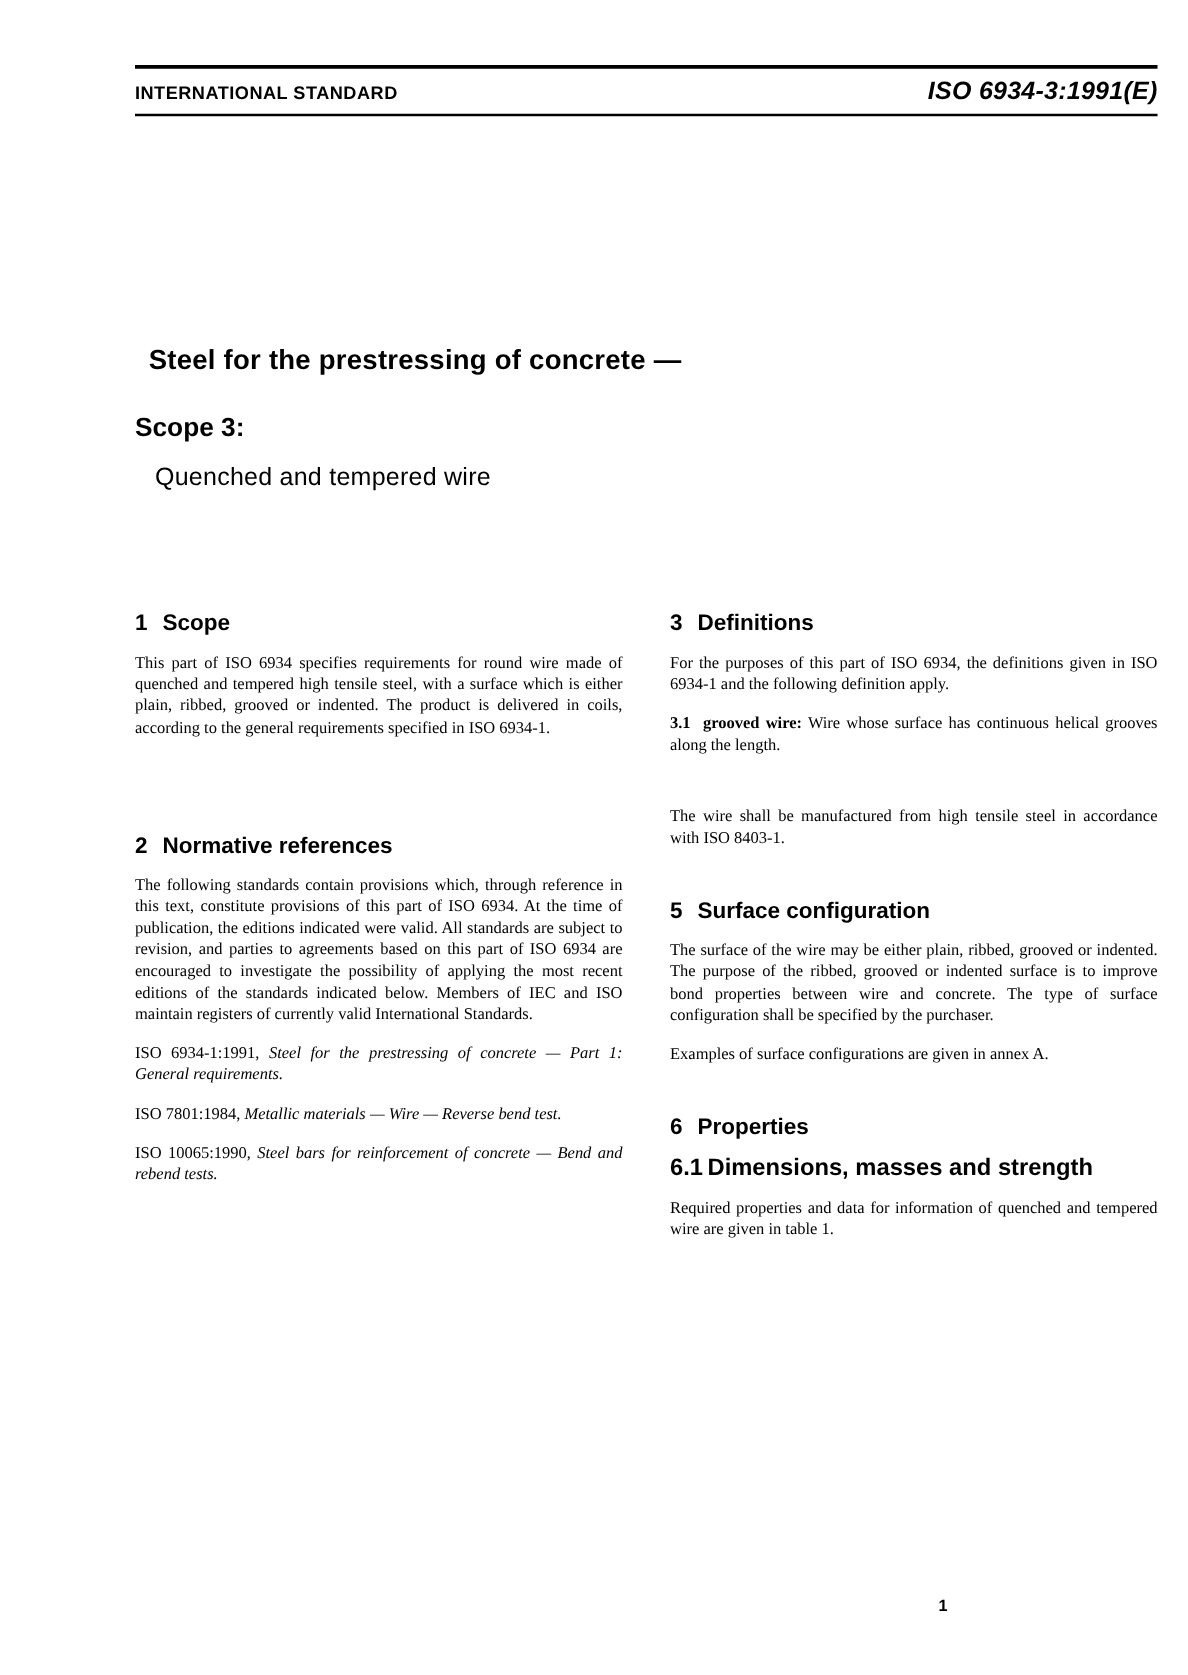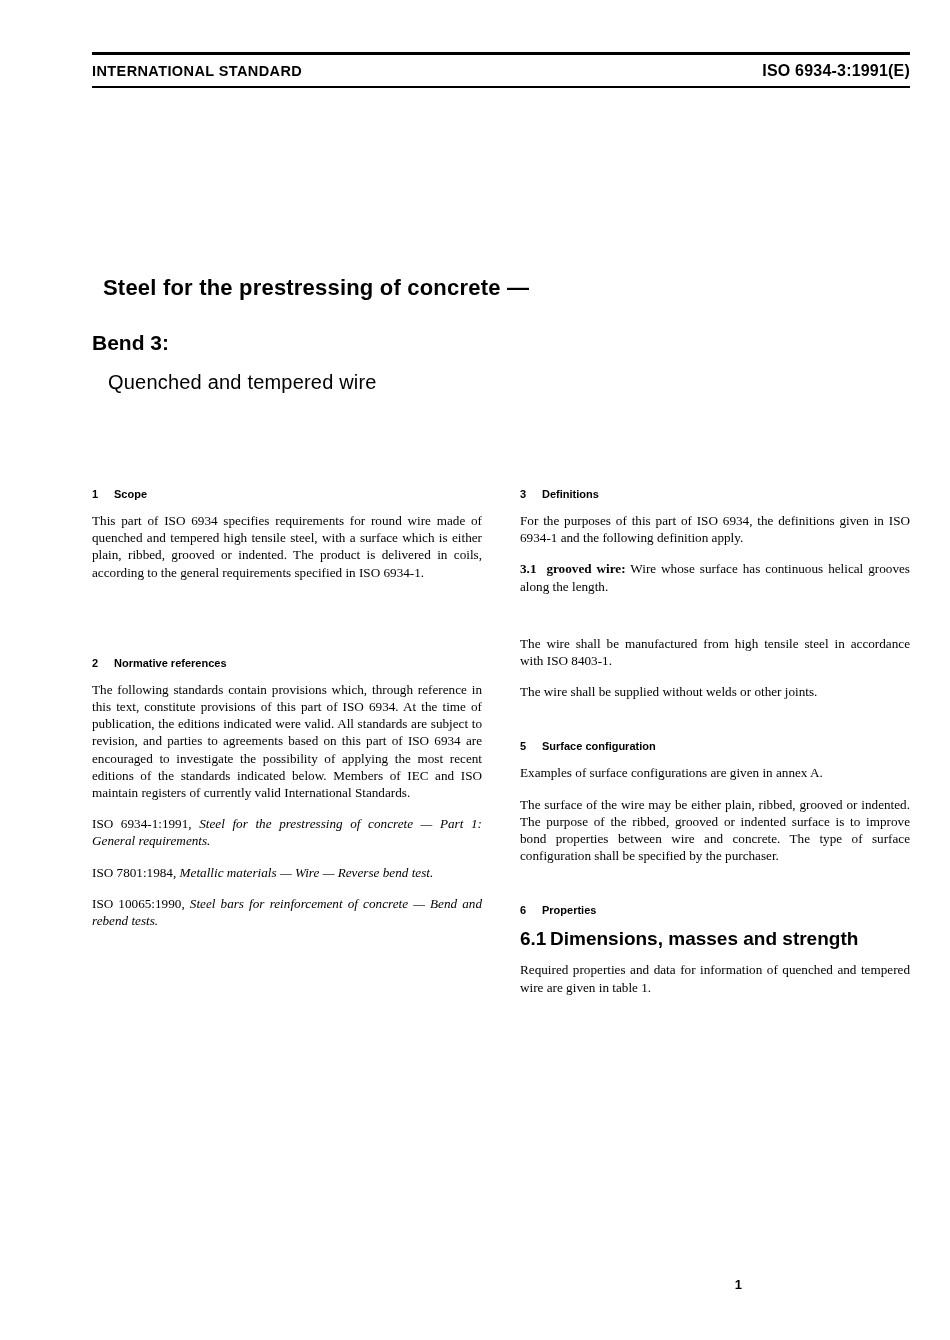--- a/index.html
+++ b/index.html
@@ -10,21 +10,21 @@
   body {
     width: 950px;
     height: 1340px;
     position: relative;
     font-family: "Liberation Sans", sans-serif;
     color: #000000;
     overflow: hidden;
   }
   .page {
     position: absolute;
-    left: 0; top: 0;
+    left: 16px; top: 0;
     width: 834px;
     height: 1340px;
   }
 
   
   .header {
     position: absolute;
     left: 92px;
     top: 52px;
     width: 818px;
@@ -45,23 +45,24 @@
     justify-content: space-between;
     align-items: baseline;
     padding: 7px 0 6px 0;
   }
   .header-left {
     font-size: 14.5px;
     font-weight: bold;
     letter-spacing: 0.4px;
   }
   .header-right {
-    font-size: 16px;
+    font-size: 20px;
     font-weight: bold;
     letter-spacing: 0.2px;
+    font-style: italic;
   }
 
   
   .title-block {
     position: absolute;
     left: 92px;
     top: 275px;
     width: 520px;
   }
   .doc-title {
@@ -91,21 +92,21 @@
   }
   .col {
     position: absolute;
     top: 0;
     width: 390px;
   }
   .col-left { left: 0; }
   .col-right { left: 428px; }
 
   h2.sec {
-    font-size: 11px;
+    font-size: 18px;
     font-weight: bold;
     margin: 0 0 12px 0;
   }
   h2.sec .num {
     display: inline-block;
     min-width: 22px;
   }
   h3.subsec {
     font-size: 19px;
     font-weight: bold;
@@ -146,21 +147,21 @@
     <div class="rule-top"></div>
     <div class="header-row">
       <div class="header-left">INTERNATIONAL STANDARD</div>
       <div class="header-right">ISO 6934-3:1991(E)</div>
     </div>
     <div class="rule-bottom"></div>
   </div>
 
   <div class="title-block">
     <h1 class="doc-title">Steel for the prestressing of concrete —</h1>
-    <div class="part-label">Bend 3:</div>
+    <div class="part-label">Scope 3:</div>
     <div class="part-sub">Quenched and tempered wire</div>
   </div>
 
   <div class="columns">
 
     <div class="col col-left">
 
       <h2 class="sec">
         <span class="num">1</span><span>Scope</span>
       </h2>
@@ -186,29 +187,28 @@
       <h2 class="sec">
         <span class="num">3</span><span>Definitions</span>
       </h2>
       <p class="body">For the purposes of this part of ISO 6934, the definitions given in ISO 6934-1 and the following definition apply.</p>
 
       <p class="body"><span class="bold">3.1</span>&nbsp;&nbsp;<span class="bold">grooved wire:</span><span> Wire whose surface has continuous helical grooves along the length.</span></p>
 
       <div class="gap-md"></div>
 
       <p class="body">The wire shall be manufactured from high tensile steel in accordance with ISO 8403-1.</p>
-      <p class="body">The wire shall be supplied without welds or other joints.</p>
 
       <div class="gap-md"></div>
 
       <h2 class="sec">
         <span class="num">5</span><span>Surface configuration</span>
       </h2>
+      <p class="body">The surface of the wire may be either plain, ribbed, grooved or indented. The purpose of the ribbed, grooved or indented surface is to improve bond properties between wire and concrete. The type of surface configuration shall be specified by the purchaser.</p>
       <p class="body">Examples of surface configurations are given in annex A.</p>
-      <p class="body">The surface of the wire may be either plain, ribbed, grooved or indented. The purpose of the ribbed, grooved or indented surface is to improve bond properties between wire and concrete. The type of surface configuration shall be specified by the purchaser.</p>
 
       <div class="gap-md"></div>
 
       <h2 class="sec">
         <span class="num">6</span><span>Properties</span>
       </h2>
 
       <h3 class="subsec">
         <span class="num">6.1</span><span>Dimensions, masses and strength</span>
       </h3>

